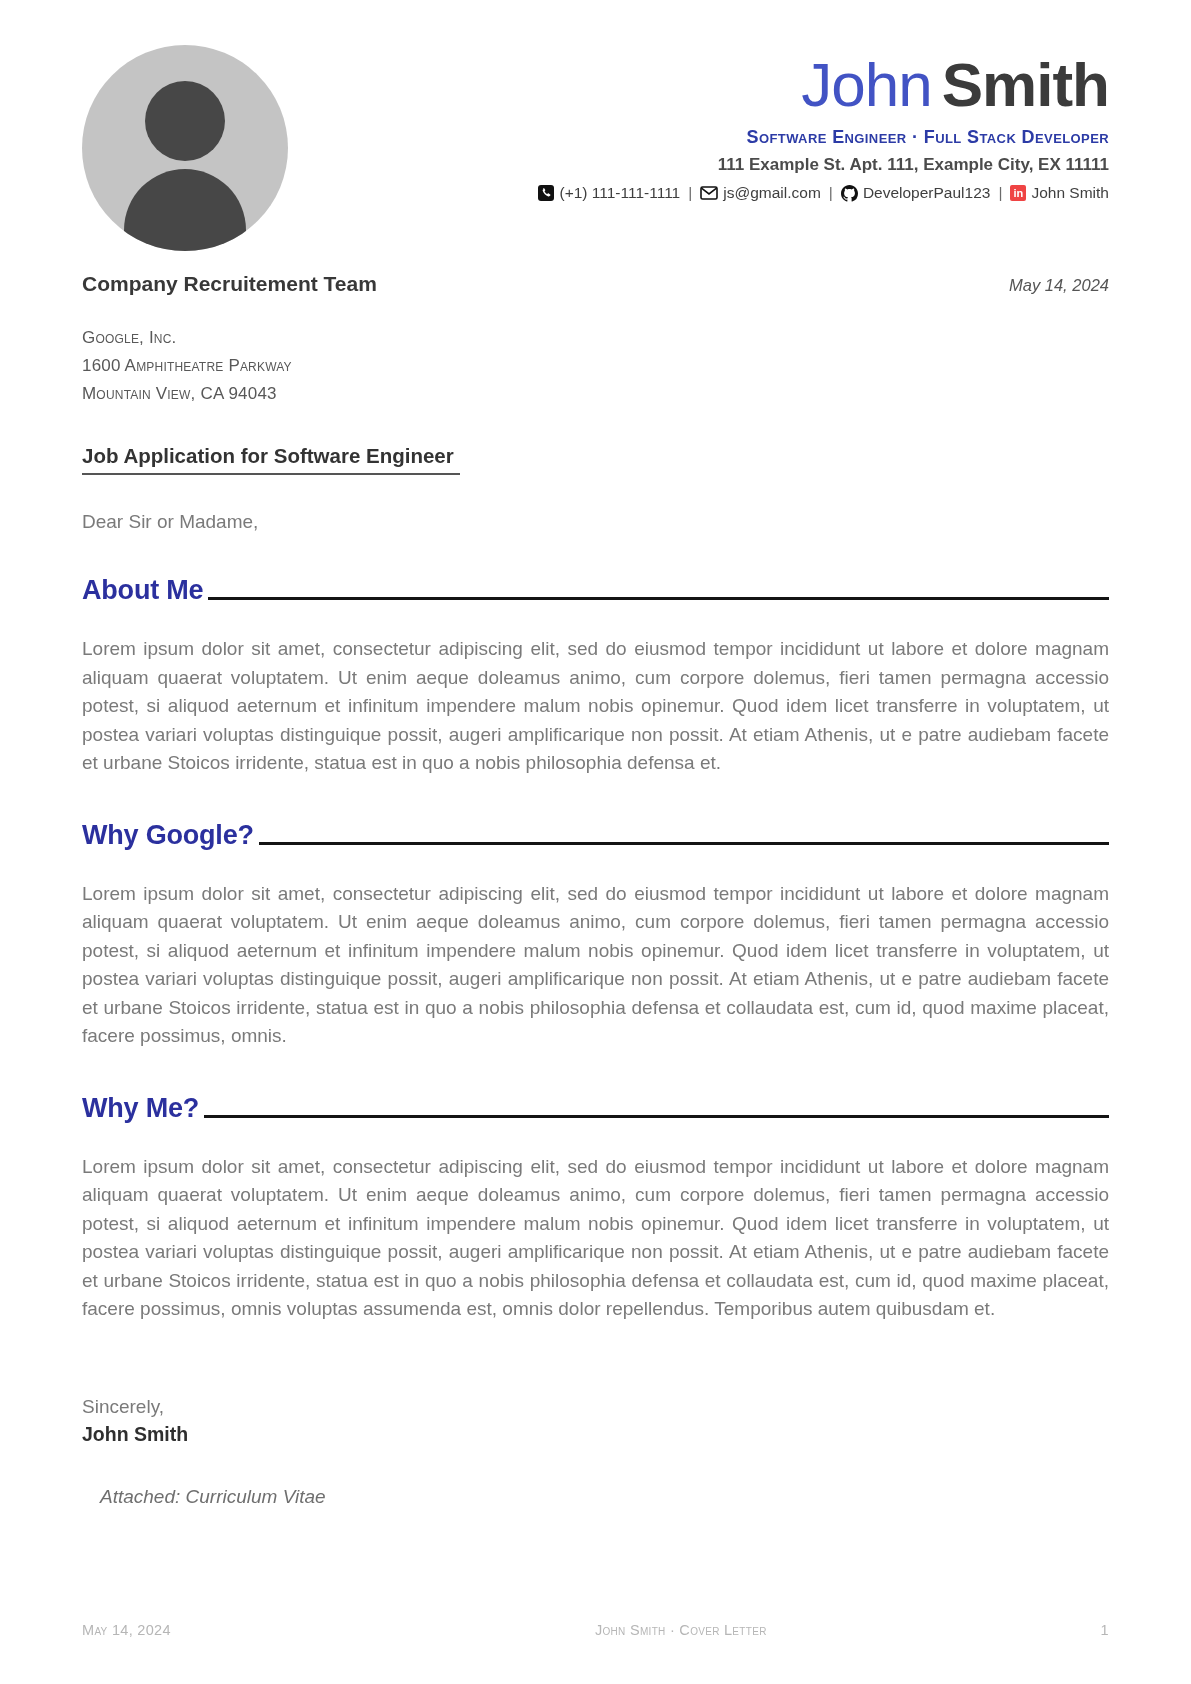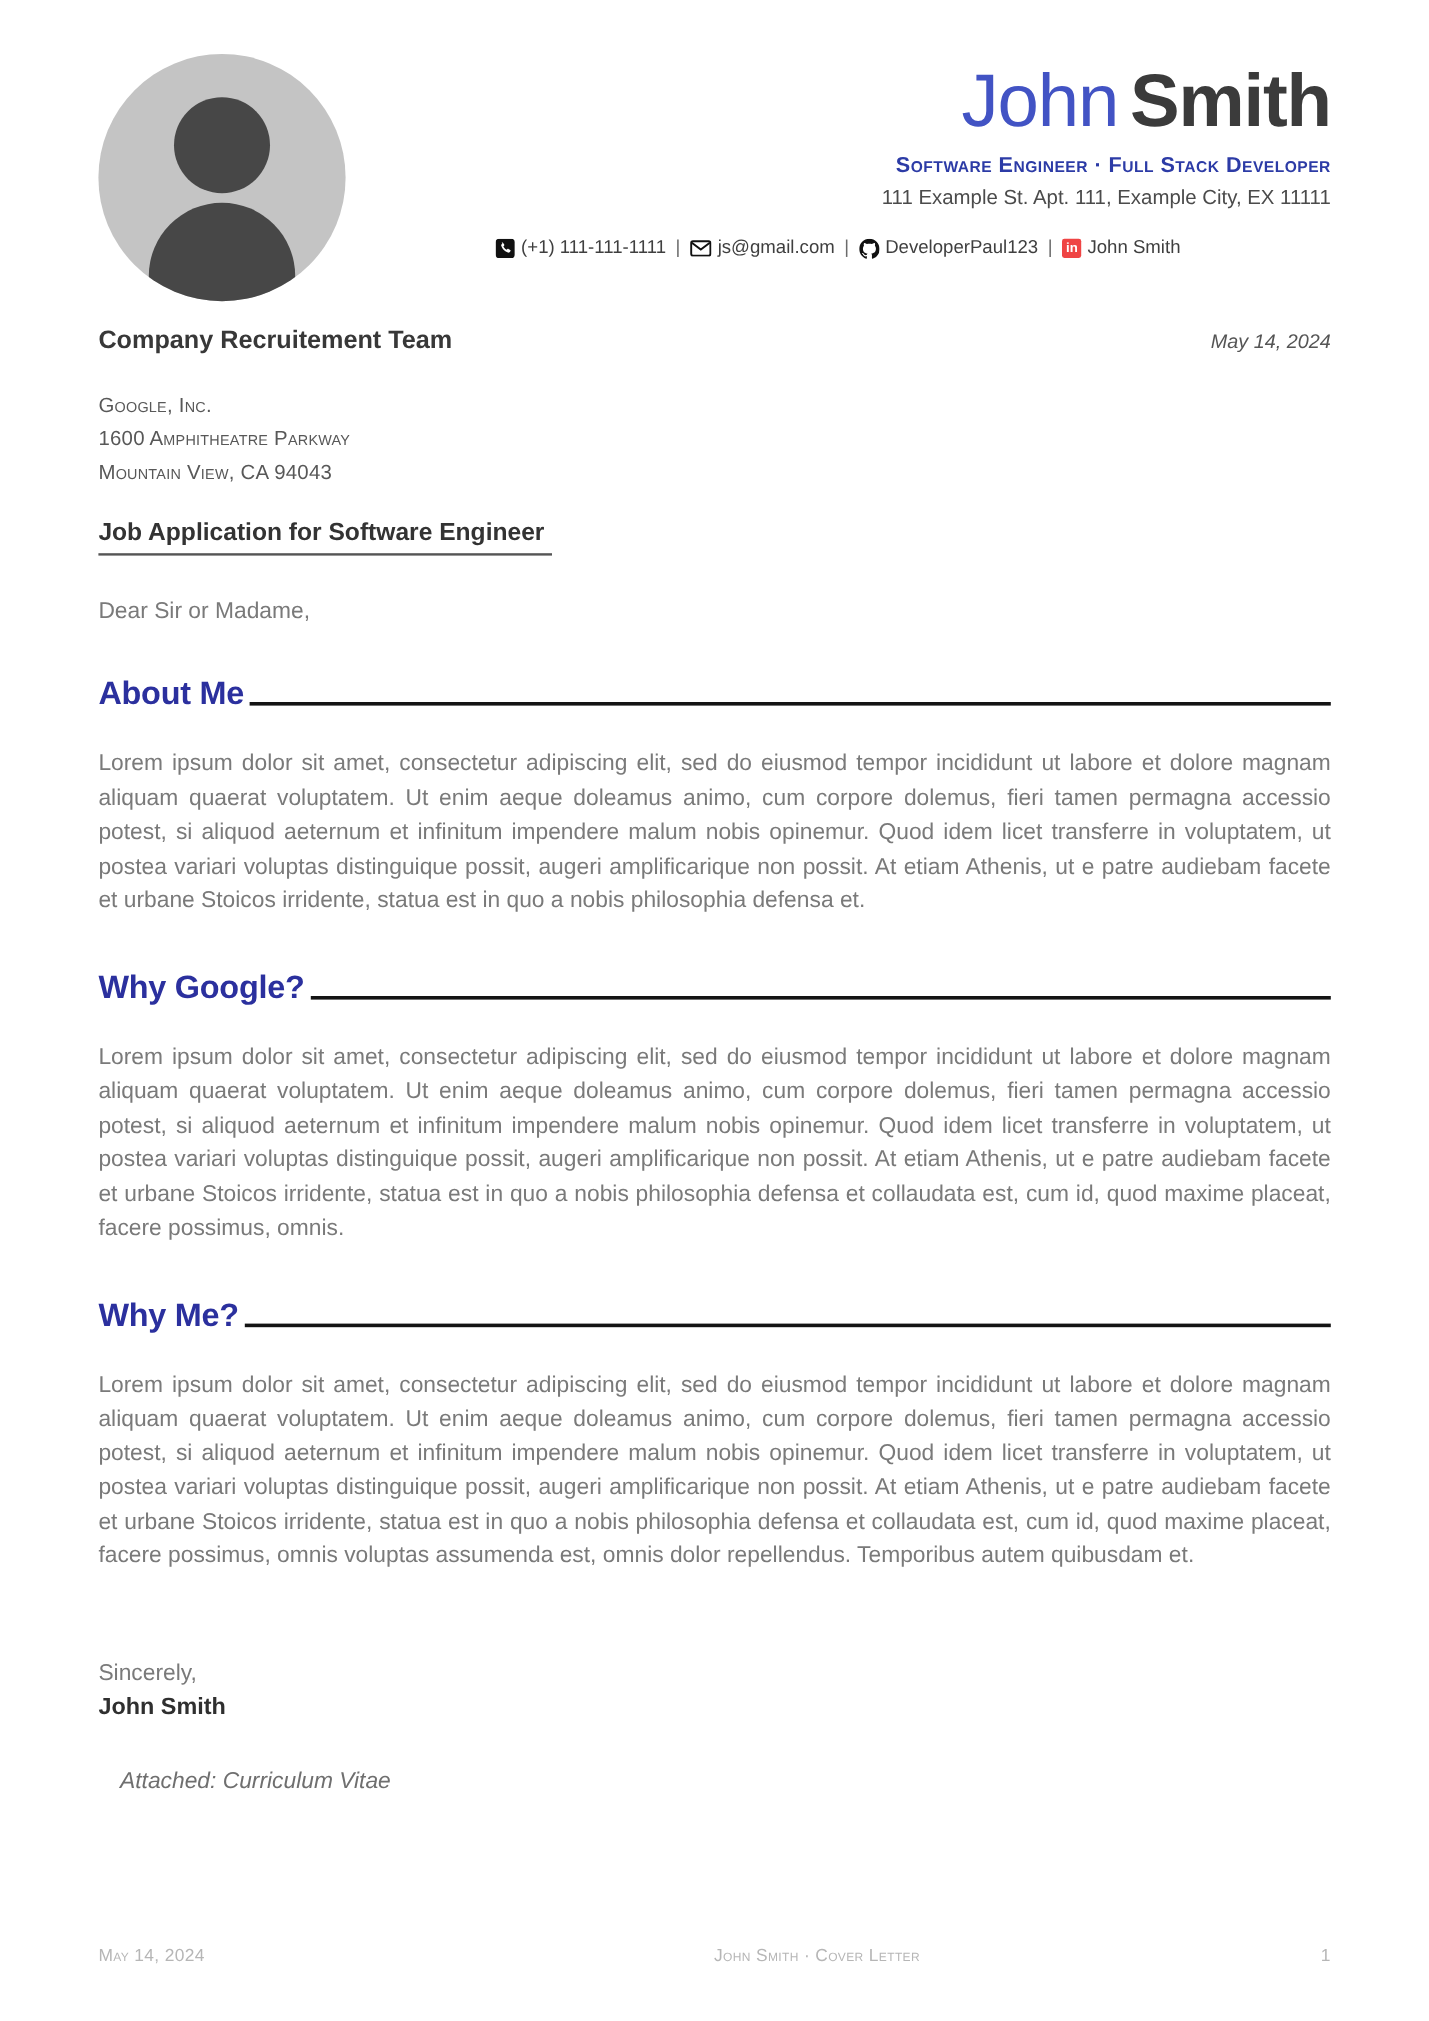--- a/index.html
+++ b/index.html
@@ -20,35 +20,35 @@
   
   .header{display:flex;justify-content:space-between;align-items:flex-start;}
   .avatar{width:206px;height:206px;border-radius:50%;background:#c4c4c4;position:relative;overflow:hidden;flex:0 0 auto;}
   .avatar-head{position:absolute;width:80px;height:80px;border-radius:50%;background:#474747;left:63px;top:36px;}
   .avatar-torso{position:absolute;width:122px;height:95px;border-radius:61px 61px 0 0;background:#474747;left:42px;top:124px;}
   .header-right{text-align:right;padding-top:8px;flex:1 1 auto;}
   .name{font-size:62px;line-height:64px;letter-spacing:-1px;white-space:nowrap;}
   .name .first{color:var(--name-blue);font-weight:300;}
   .name .last{color:#3b3b3b;font-weight:700;margin-left:10px;}
   .subtitle{margin-top:10px;font-variant:small-caps;font-weight:700;font-size:18px;color:var(--subtitle-blue);letter-spacing:.4px;}
-  .addr-line{margin-top:7px;font-weight:400;font-size:17px;color:#4b4b4b;}
-  .contact{margin-top:23px;font-size:15.5px;color:#3f3f3f;display:flex;justify-content:center;align-items:center;gap:7px;white-space:nowrap;}
+  .addr-line{margin-top:7px;font-weight:700;font-size:17px;color:#4b4b4b;}
+  .contact{margin-top:9px;font-size:15.5px;color:#3f3f3f;display:flex;justify-content:flex-end;align-items:center;gap:7px;white-space:nowrap;}
   .citem{display:inline-flex;align-items:center;gap:5px;}
   .citem svg{display:block;}
   .sep{color:#6b6b6b;padding:0 1px;}
   .li-badge{width:16px;height:16px;background:#ef4444;color:#fff;border-radius:2px;font-size:11px;font-weight:700;display:inline-flex;align-items:center;justify-content:center;font-family:"Liberation Sans",sans-serif;}
 
   
   .recipient-row{display:flex;justify-content:space-between;align-items:baseline;margin-top:21px;}
   .team{font-size:21px;font-weight:700;color:#383838;}
   .date{font-size:16.5px;font-style:italic;color:#555;}
   .company-block{margin-top:28px;font-size:17px;color:var(--addr-gray);line-height:28px;font-variant:small-caps;letter-spacing:.2px;}
 
   
-  .subject{display:inline-block;margin-top:24px;font-size:20.5px;font-weight:700;color:#333;padding:0 6px 5px 0;border-bottom:2px solid #555;}
+  .subject{display:inline-block;margin-top:36px;font-size:20.5px;font-weight:700;color:#333;padding:0 6px 5px 0;border-bottom:2px solid #555;}
   .salutation{margin-top:36px;font-size:19px;color:var(--body-gray);}
 
   
   .section{margin-top:42px;}
   .sec-head{display:flex;align-items:flex-end;gap:5px;}
   .sec-title{font-size:27px;font-weight:700;color:var(--accent);white-space:nowrap;letter-spacing:-.2px;}
   .sec-rule{flex:1;border-bottom:3px solid var(--rule-black);margin-bottom:6px;}
   .sec-body{margin-top:29px;font-size:19px;line-height:28.5px;color:var(--body-gray);text-align:justify;}
 
   

